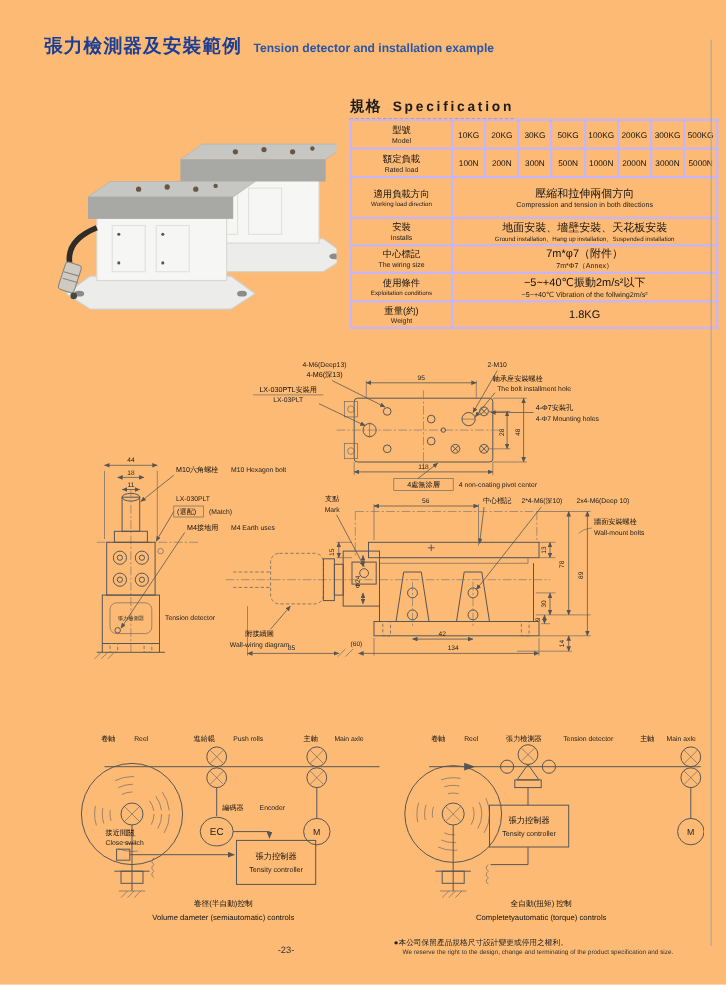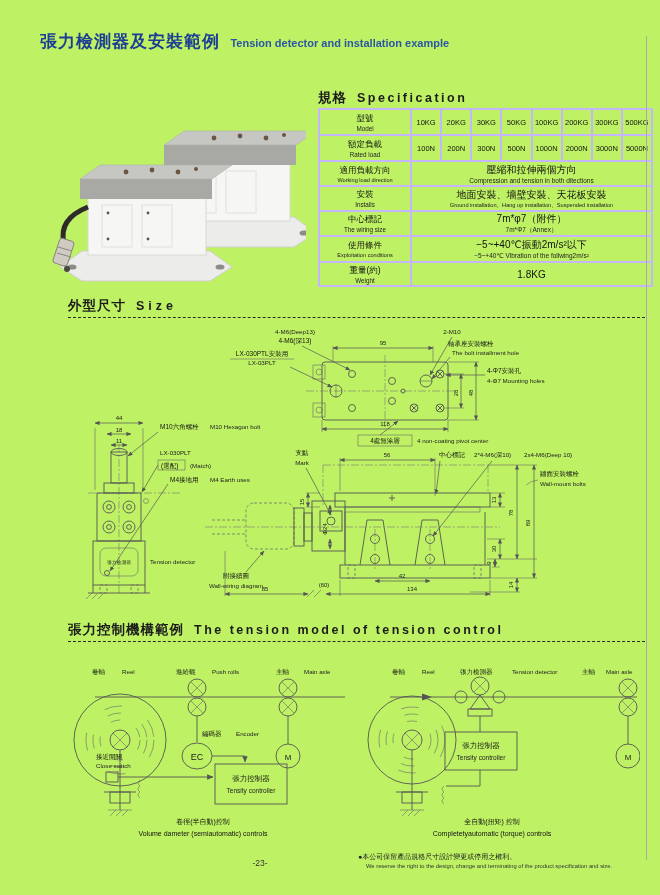--- a/index.html
+++ b/index.html
@@ -1,18 +1,18 @@
 <!DOCTYPE html>
 <html><head>
 <meta charset="utf-8">
 <style>
   html,body{margin:0;padding:0;background:#fff;}
   body{width:660px;height:895px;overflow:hidden;
        font-family:"Liberation Sans","DejaVu Sans",sans-serif;color:#222;}
-  .page{position:relative;width:660px;height:895px;background:#bef264;}
+  .page{position:relative;width:660px;height:895px;background:#fdba74;}
   .abs{position:absolute;}
   
   .title{left:40px;top:30px;white-space:nowrap;}
   .title .t-zh{font-size:17px;font-weight:bold;color:#1b3e94;letter-spacing:1px;}
   .title .t-en{font-size:11px;font-weight:bold;color:#2b55a5;margin-left:6px;}
   .logo{left:580px;top:12px;width:70px;text-align:center;}
   .logo-text{font-size:11px;color:#33559e;margin-top:2px;letter-spacing:2px;}
   
   .sec-head{font-weight:bold;color:#1c1c1c;border-bottom:1.6px dashed #2b2b2b;padding-bottom:2px;white-space:nowrap;}
   .sec-head .zh{font-size:13.5px;letter-spacing:1px;}
@@ -23,21 +23,21 @@
   
   table.spec{border-collapse:collapse;table-layout:fixed;width:335px;}
   table.spec td{border:2px solid #c4b5fd;text-align:center;vertical-align:middle;padding:0 2px;overflow:hidden;}
   td.lbl{width:86px;}
   td.lbl .zh{font-size:8.5px;color:#111;}
   td.lbl .en{font-size:6.3px;color:#222;}
   td.val{font-size:7.5px;color:#111;}
   td.big{text-align:left;padding-left:7px;}
   td.big .zh{font-size:10px;color:#111;}
   td.big .en{font-size:6.5px;color:#222;}
-  tr.r-model{height:26px;} tr.r-load{height:26px;} tr.r-dir{height:25px;}
+  tr.r-model{height:26px;} tr.r-load{height:26px;} tr.r-dir{height:37px;}
   tr.r-inst{height:25px;} tr.r-wire{height:24px;} tr.r-cond{height:26px;} tr.r-wt{height:24px;}
   
   .pageno{left:235px;top:858px;width:50px;text-align:center;font-size:8.5px;color:#333;}
   .note-zh{left:358px;top:852px;font-size:7px;color:#222;}
   .note-en{left:366px;top:863px;font-size:5.8px;color:#333;}
   .right-rule{left:646px;top:36px;width:1px;height:824px;background:#a9a9a9;}
   
   svg{font-family:"Liberation Sans","DejaVu Sans",sans-serif;}
   .ln{stroke:#555;stroke-width:0.9;fill:none;}
   .thin{stroke:#666;stroke-width:0.6;fill:none;}
@@ -181,23 +181,20 @@
         <div class="zh">重量(約)</div>
         <div class="en">Weight</div>
       </td>
       <td class="big" colspan="8">
         <div class="zh" style="font-size:10px">1.8KG</div>
       </td>
     </tr>
   </tbody>
     </table>
 
-  <div class="abs sec-head size-head">
-    <span class="zh">外型尺寸</span><span class="en" style="letter-spacing:4px">Size</span>
-  </div>
 
   <svg class="abs" style="left:40px;top:315px;" width="600" height="300" viewBox="0 0 600 300">
     <defs>
       <marker id="ar" markerWidth="7" markerHeight="6" refX="6.5" refY="3" orient="auto-start-reverse">
         <path d="M0,0 L7,3 L0,6 Z" fill="#555"></path>
       </marker>
     </defs>
 
     <g>
       <rect x="282" y="47" width="126" height="58" rx="3" class="ln"></rect>
@@ -411,23 +408,20 @@
       <text class="dimt" x="284" y="272" text-anchor="middle">(60)</text>
       <line x1="286" y1="279" x2="450" y2="279" class="dim"></line>
       <text class="dimt" x="372" y="276" text-anchor="middle">134</text>
 
       <text class="lz" x="196" y="263" text-anchor="middle">附接續圖</text>
       <text class="le" x="196" y="273" text-anchor="middle">Wall-wiring diagram</text>
       <line x1="206" y1="257" x2="224" y2="236" class="ldr"></line>
     </g>
   </svg>
 
-  <div class="abs sec-head tension-head">
-    <span class="zh">張力控制機構範例</span><span class="en">The tension model of tension control</span>
-  </div>
 
   <svg class="abs" style="left:40px;top:652px;" width="600" height="205" viewBox="0 0 600 205">
     <defs>
       <marker id="ar2" markerWidth="7" markerHeight="6" refX="6.5" refY="3" orient="auto-start-reverse">
         <path d="M0,0 L7,3 L0,6 Z" fill="#555"></path>
       </marker>
     </defs>
 
     <g>
       <text class="lz" x="52" y="22">卷軸</text>

